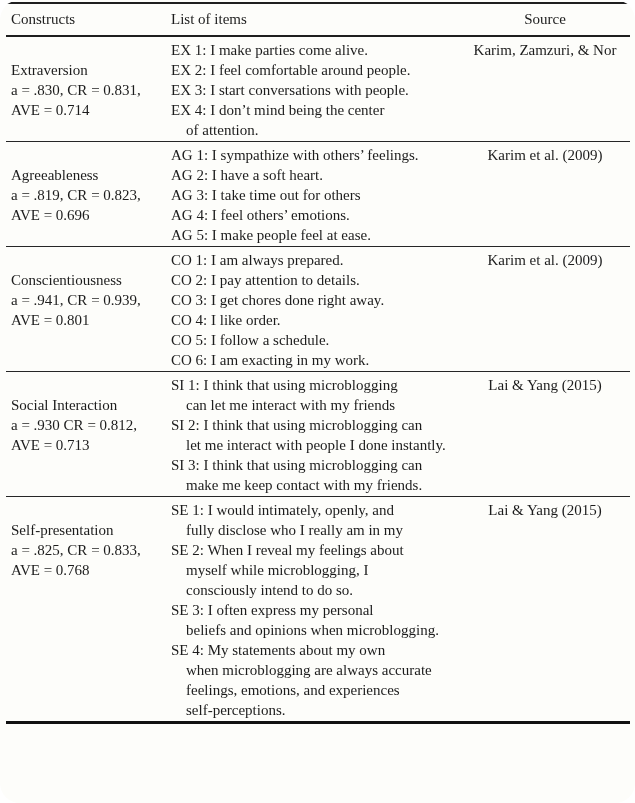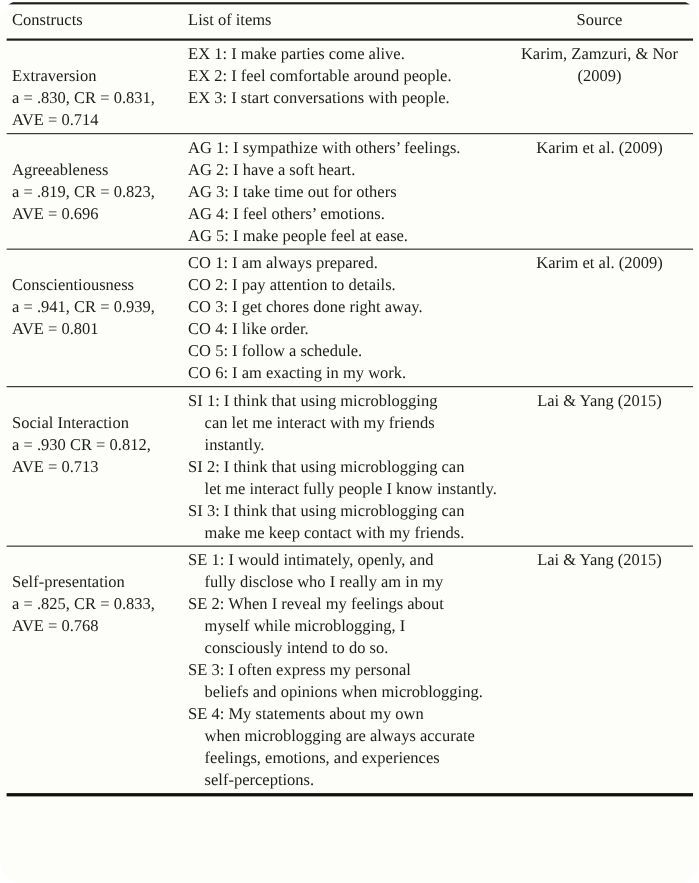--- a/index.html
+++ b/index.html
@@ -59,24 +59,27 @@
           <div class="cell col-items">
             <div class="item">
               <div class="line">EX 1: I make parties come alive.</div>
             </div>
             <div class="item">
               <div class="line">EX 2: I feel comfortable around people.</div>
             </div>
             <div class="item">
               <div class="line">EX 3: I start conversations with people.</div>
             </div>
+            <div class="item">
+              <div class="line">EX 4: I don’t mind being the center</div>
+              <div class="line cont">of attention.</div>
+            </div>
           </div>
           <div class="cell col-source">
             <div class="source-line">Karim, Zamzuri, &amp; Nor</div>
-            <div class="source-line">(2009)</div>
           </div>
         </div>
         <div class="row section">
           <div class="cell col-constructs">
             <div class="construct-name">Agreeableness</div>
             <div class="stat-line">a = .819, CR = 0.823,</div>
             <div class="stat-line">AVE = 0.696</div>
           </div>
           <div class="cell col-items">
             <div class="item">
@@ -132,25 +135,24 @@
         <div class="row section">
           <div class="cell col-constructs">
             <div class="construct-name">Social Interaction</div>
             <div class="stat-line">a = .930 CR = 0.812,</div>
             <div class="stat-line">AVE = 0.713</div>
           </div>
           <div class="cell col-items">
             <div class="item">
               <div class="line">SI 1: I think that using microblogging</div>
               <div class="line cont">can let me interact with my friends</div>
-              <div class="line cont">instantly.</div>
             </div>
             <div class="item">
               <div class="line">SI 2: I think that using microblogging can</div>
-              <div class="line cont">let me interact fully people I know instantly.</div>
+              <div class="line cont">let me interact with people I done instantly.</div>
             </div>
             <div class="item">
               <div class="line">SI 3: I think that using microblogging can</div>
               <div class="line cont">make me keep contact with my friends.</div>
             </div>
           </div>
           <div class="cell col-source">
             <div class="source-line">Lai &amp; Yang (2015)</div>
           </div>
         </div>

